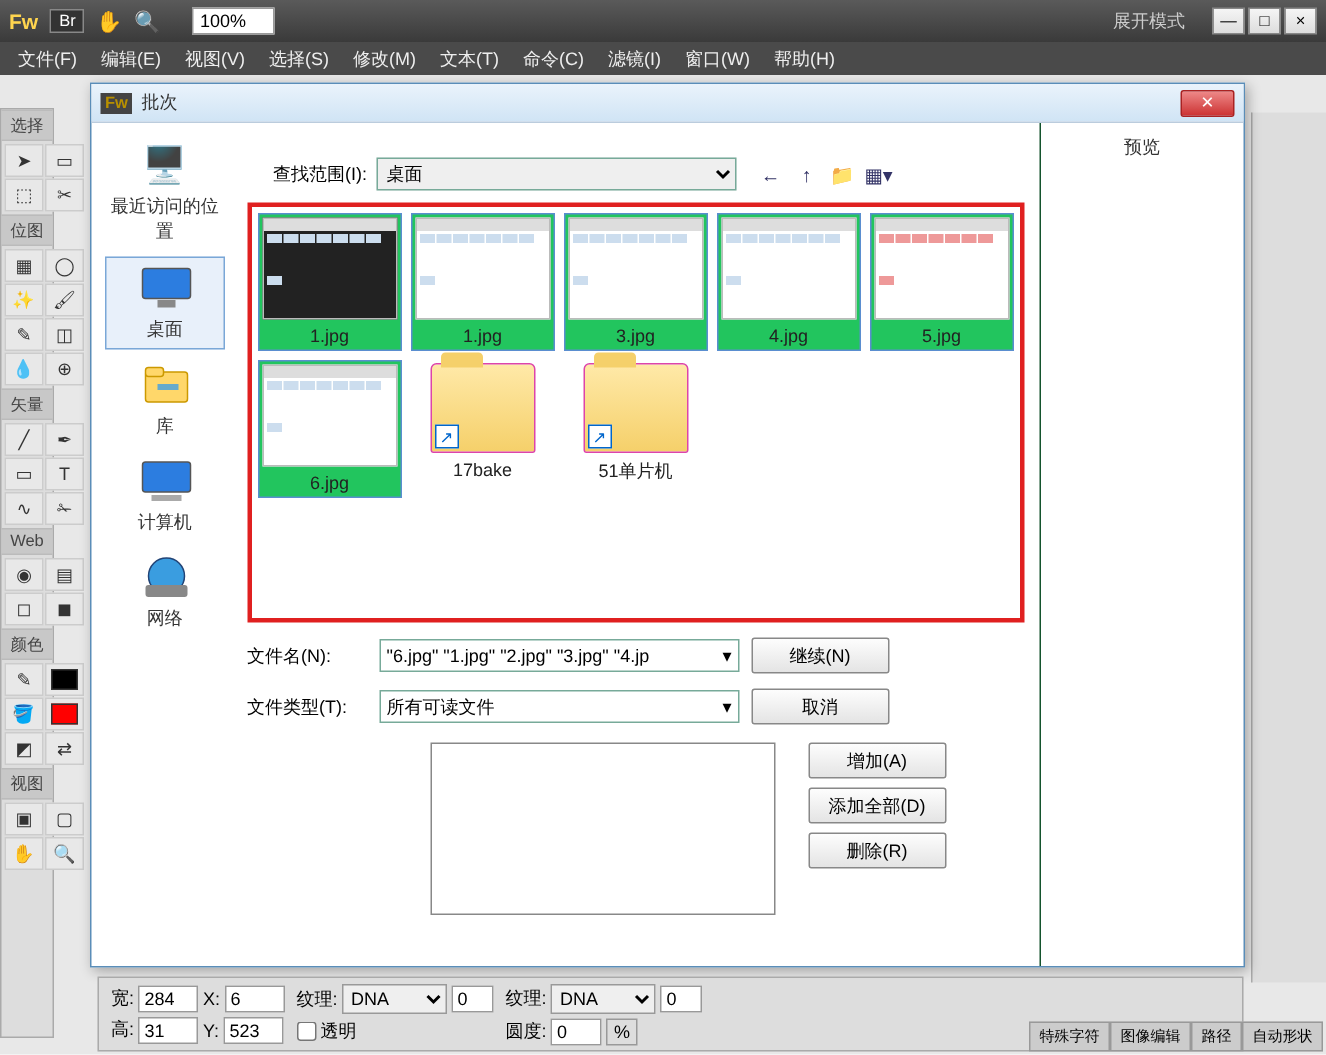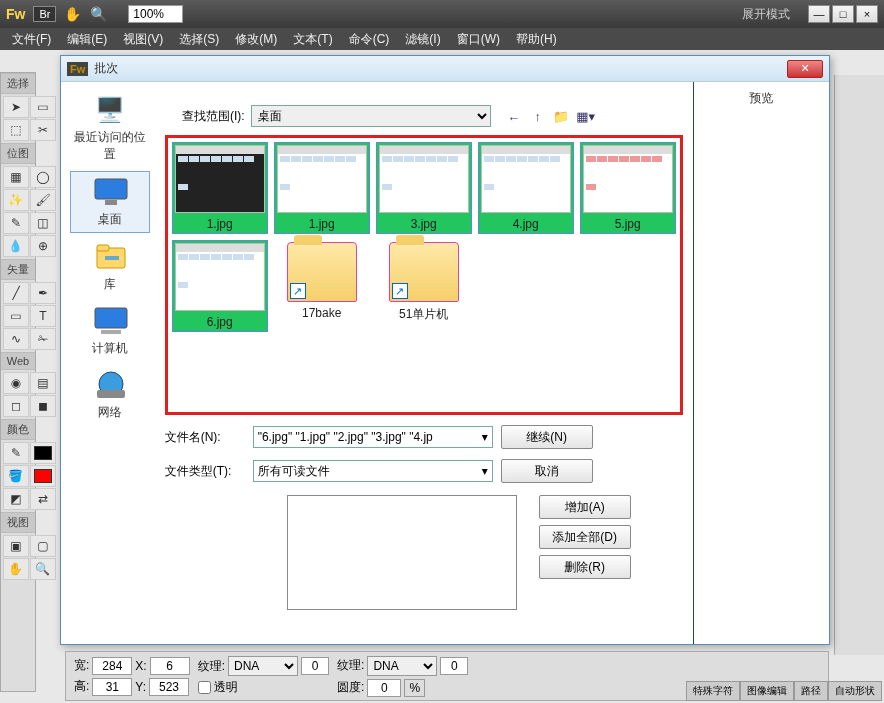--- a/index.html
+++ b/index.html
@@ -30,21 +30,21 @@
 
 
 .canvas-area { position: absolute; left: 65px; top: 115px; right: 55px; bottom: 60px; background: #fff; border: 1px solid #888; }
 
 
 .right-strip { position: absolute; right: 0; top: 75px; width: 50px; background: #ddd; border-left: 1px solid #aaa; height: 580px; }
 
 
 .bottom-panel { position: absolute; left: 65px; bottom: 2px; right: 55px; height: 50px; background: #ddd; border: 1px solid #aaa; display: flex; align-items: center; gap: 8px; padding: 4px 8px; font-size: 12px; }
 .bottom-panel .field { display: flex; align-items: center; gap: 3px; }
-.bottom-panel input[type=text] { width: 40px; border: 1px solid #999; padding: 1px 3px; text-align: center; }
+.bottom-panel input[type=text] { width: 40px; border: 1px solid #999; padding: 1px 3px; }
 .bottom-panel select { border: 1px solid #999; padding: 1px; width:70px; }
 .bottom-tabs { position: absolute; right: 2px; bottom: 2px; display: flex; }
 .bottom-tab { background: #ccc; border: 1px solid #999; padding: 2px 6px; font-size: 10px; }
 
 
 .dialog { position: absolute; left: 60px; top: 55px; width: 770px; height: 590px; background: #fff; border: 1px solid #5a8db8; box-shadow: 2px 2px 8px rgba(0,0,0,.3); display: flex; flex-direction: column; }
 .dlg-title { height: 26px; background: linear-gradient(#eaf3fb, #d0e4f5); display: flex; align-items: center; padding: 0 6px; border-bottom: 1px solid #bcd; }
 .dlg-title .fw-sm { color: #b89000; font-weight: bold; font-size: 11px; background: #444; padding: 1px 3px; }
 .dlg-title-text { margin-left: 6px; font-size: 12px; color: #333; }
 .dlg-close { margin-left: auto; width: 36px; height: 18px; background: linear-gradient(#e88,#c33); border: 1px solid #a22; border-radius: 2px; color: #fff; display: flex; align-items: center; justify-content: center; font-size: 11px; }

